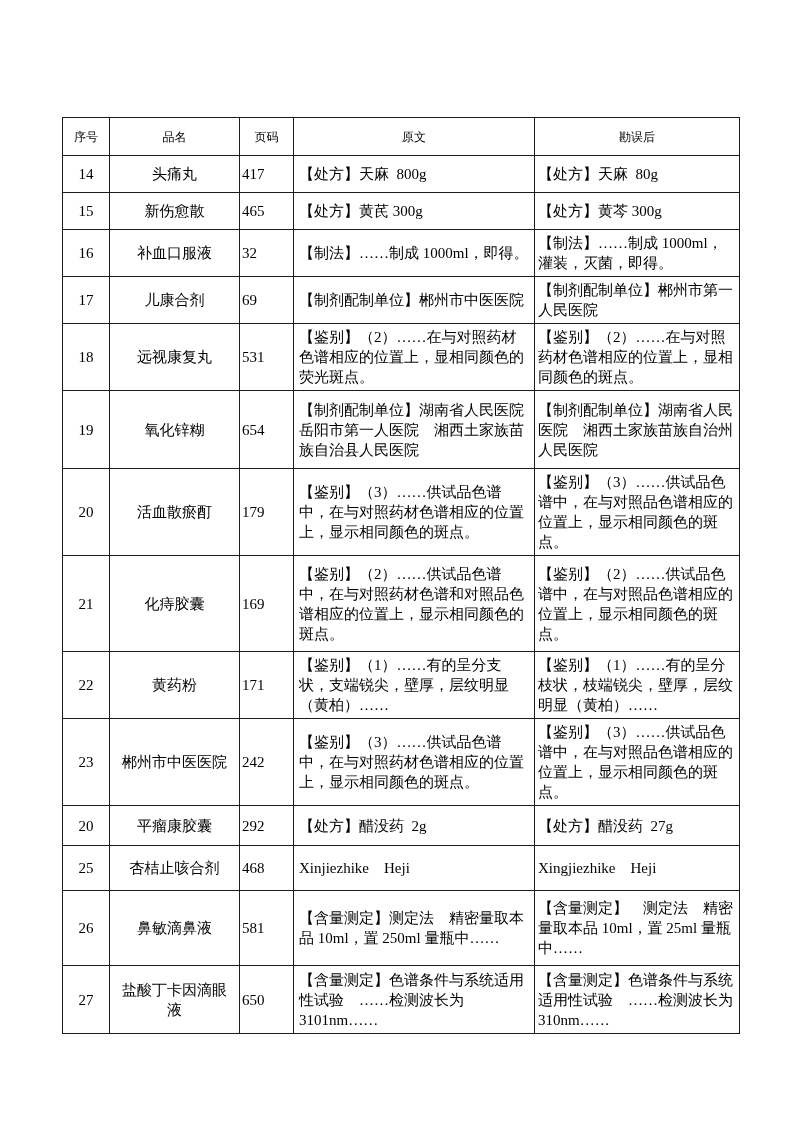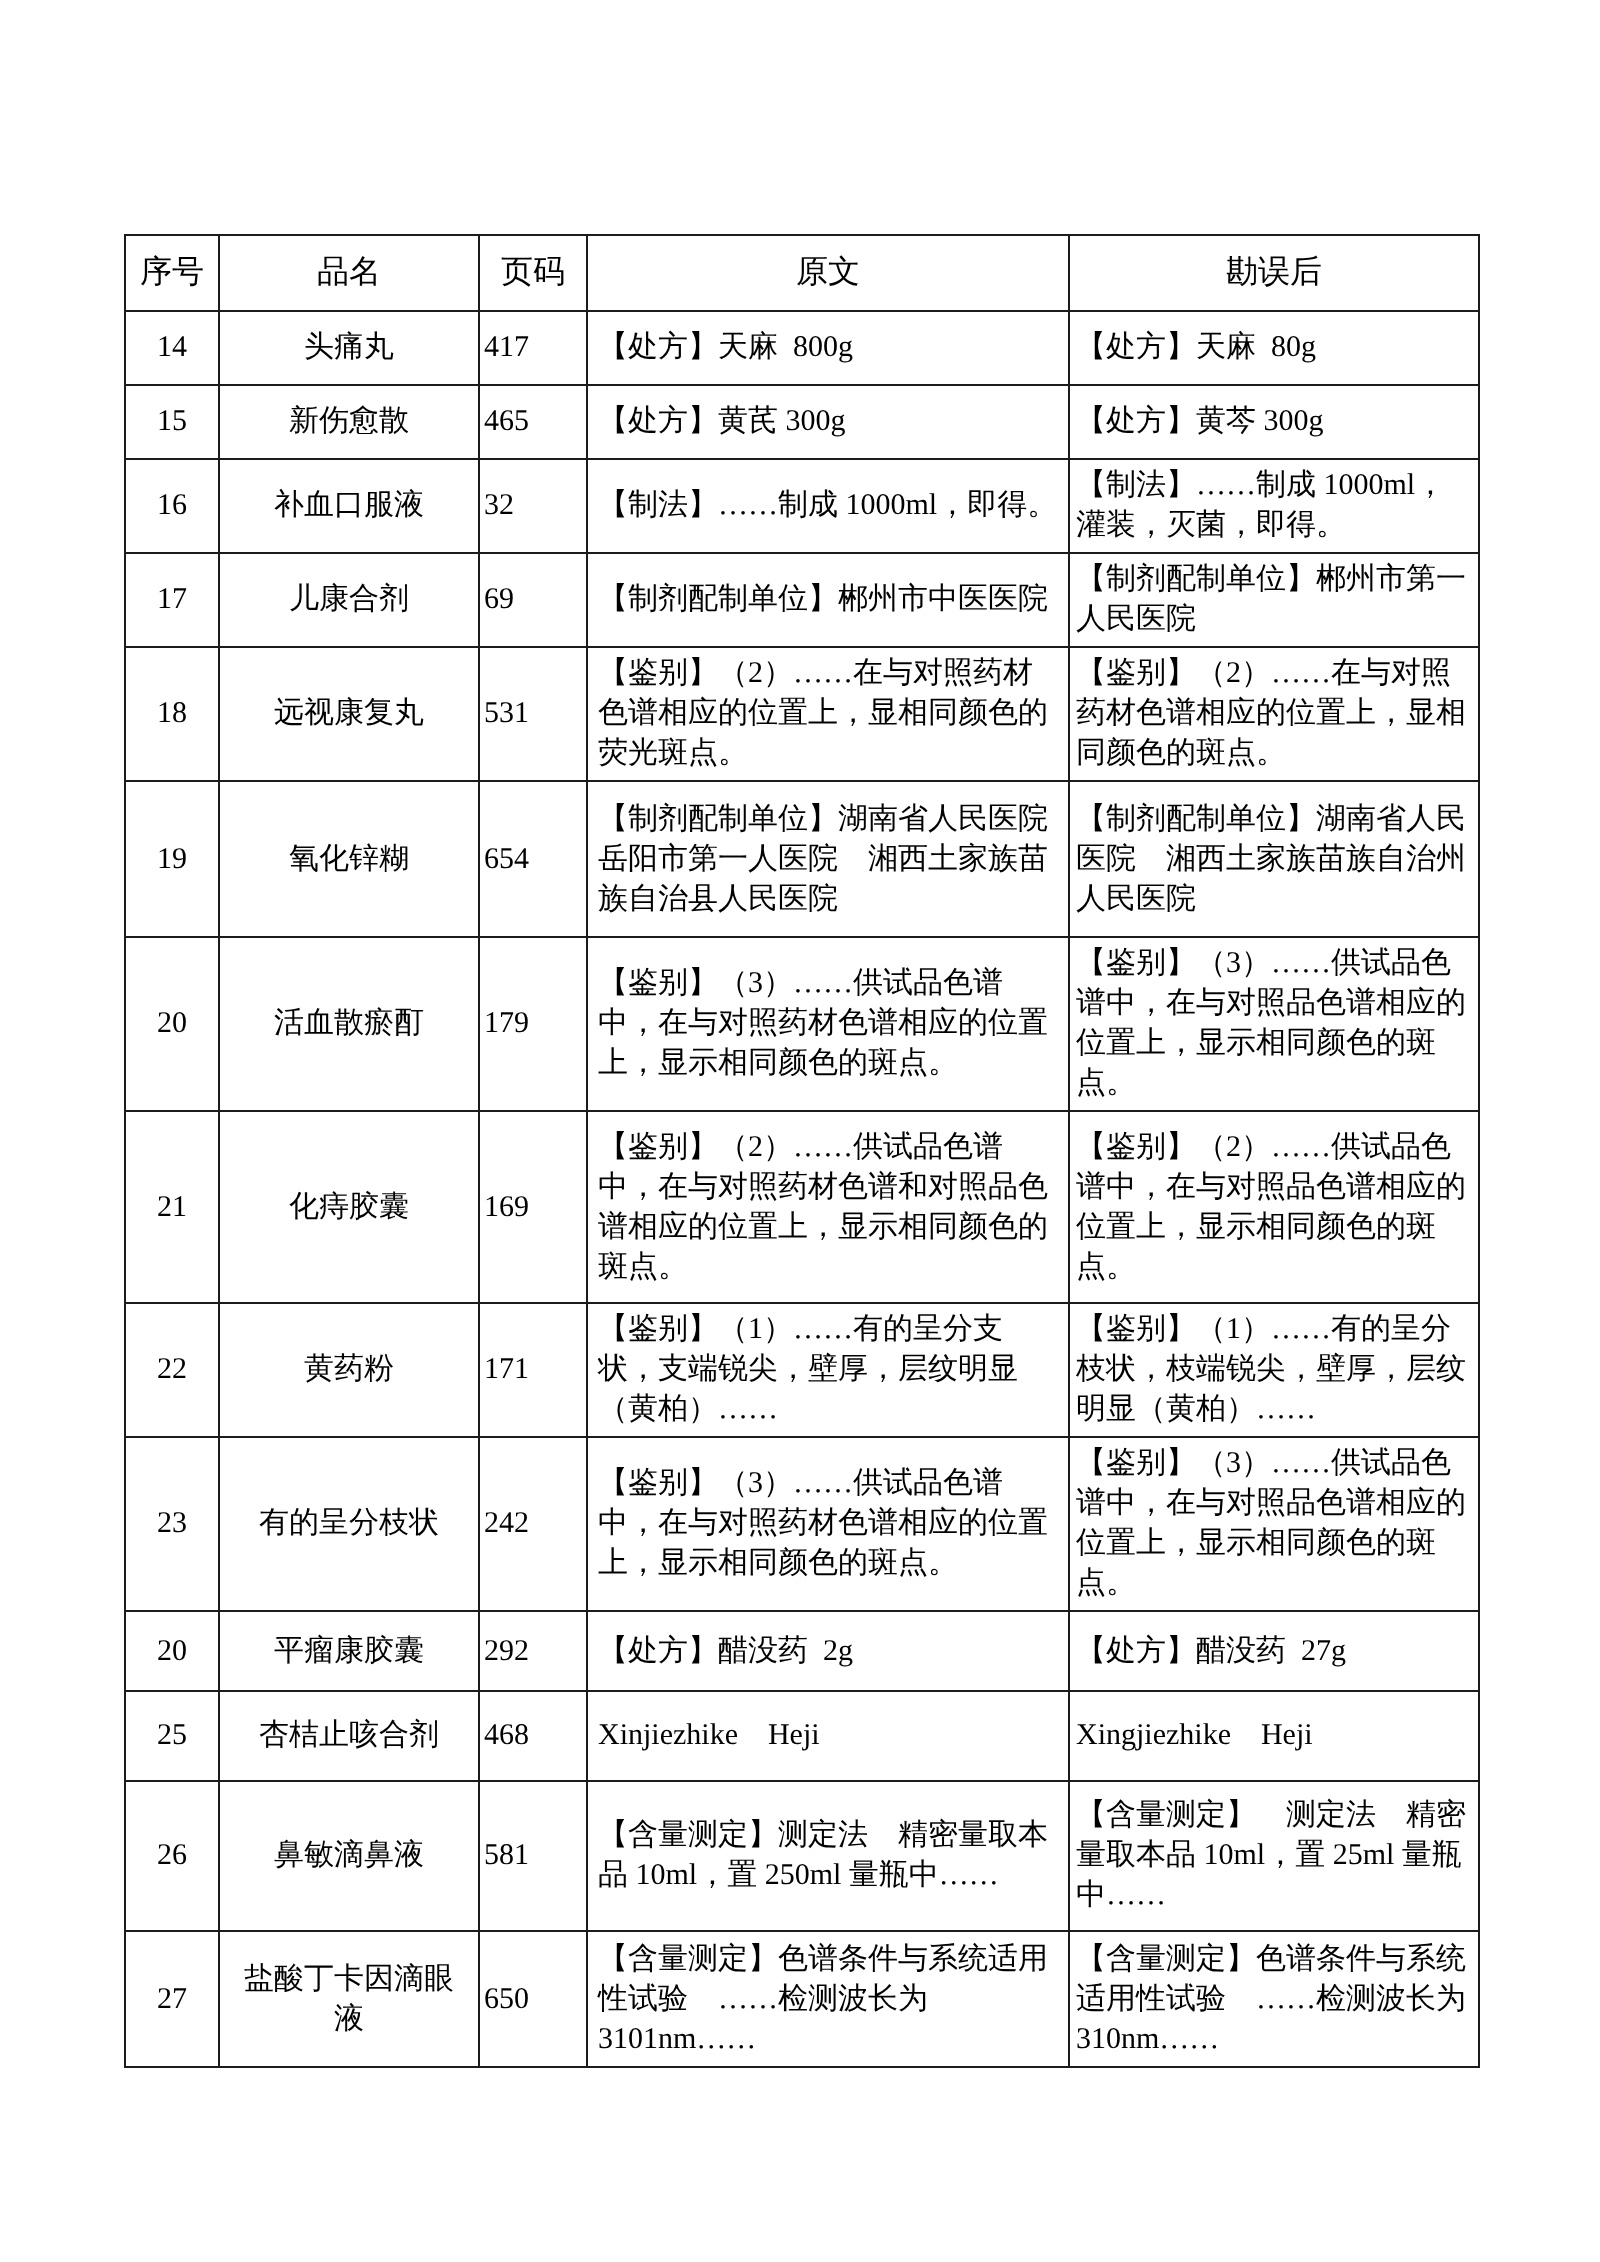--- a/index.html
+++ b/index.html
@@ -26,21 +26,21 @@
     table-layout: fixed;
   }
   .errata-table th,
   .errata-table td {
     border: 1px solid #1c1c1c;
     vertical-align: middle;
     font-weight: normal;
     overflow: hidden;
   }
   .errata-table th {
-    font-size: 16px;
+    font-size: 12px;
     height: 37px;
     text-align: center;
     padding: 0 2px;
     line-height: 20px;
   }
   .errata-table td {
     font-size: 15px;
     line-height: 20px;
     white-space: pre-wrap;
   }
@@ -130,21 +130,21 @@
         </tr>
         <tr style="height: 65px;">
           <td class="c-no">22</td>
           <td class="c-name">黄药粉</td>
           <td class="c-page">171</td>
           <td class="c-orig">【鉴别】（1）……有的呈分支状，支端锐尖，壁厚，层纹明显（黄柏）……</td>
           <td class="c-corr">【鉴别】（1）……有的呈分枝状，枝端锐尖，壁厚，层纹明显（黄柏）……</td>
         </tr>
         <tr style="height: 75px;">
           <td class="c-no">23</td>
-          <td class="c-name">有的呈分枝状</td>
+          <td class="c-name">郴州市中医医院</td>
           <td class="c-page">242</td>
           <td class="c-orig">【鉴别】（3）……供试品色谱中，在与对照药材色谱相应的位置上，显示相同颜色的斑点。</td>
           <td class="c-corr">【鉴别】（3）……供试品色谱中，在与对照品色谱相应的位置上，显示相同颜色的斑点。</td>
         </tr>
         <tr style="height: 40px;">
           <td class="c-no">20</td>
           <td class="c-name">平瘤康胶囊</td>
           <td class="c-page">292</td>
           <td class="c-orig">【处方】醋没药  2g</td>
           <td class="c-corr">【处方】醋没药  27g</td>

